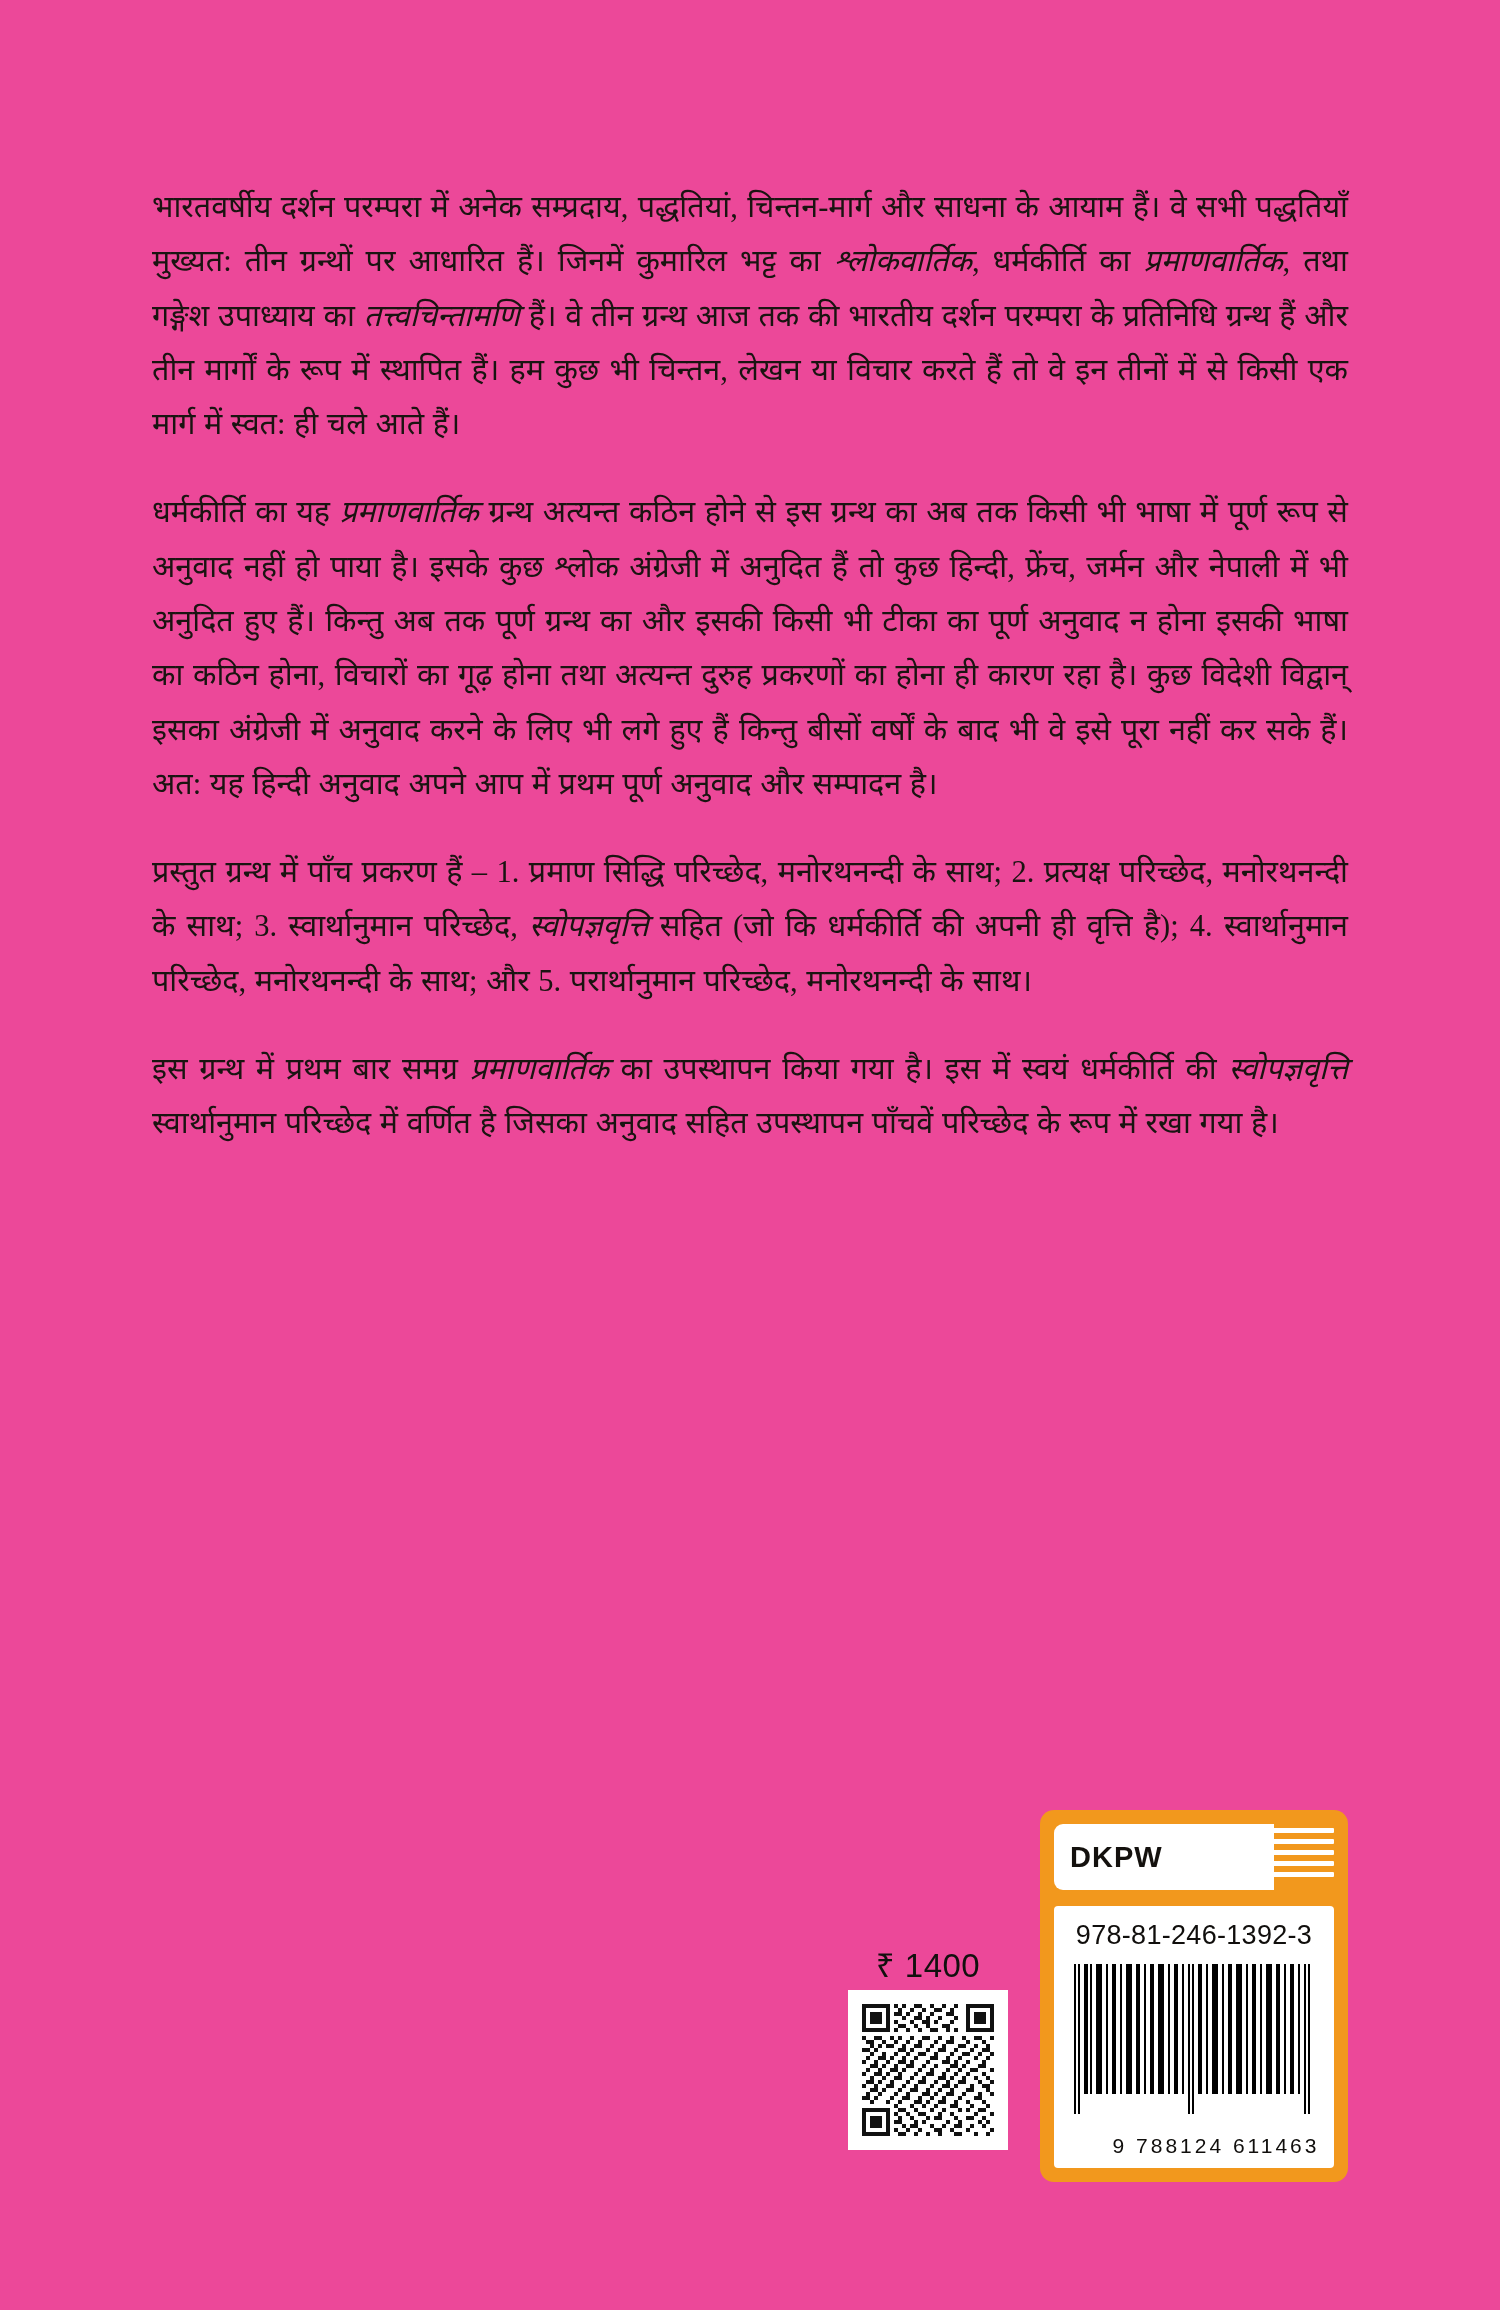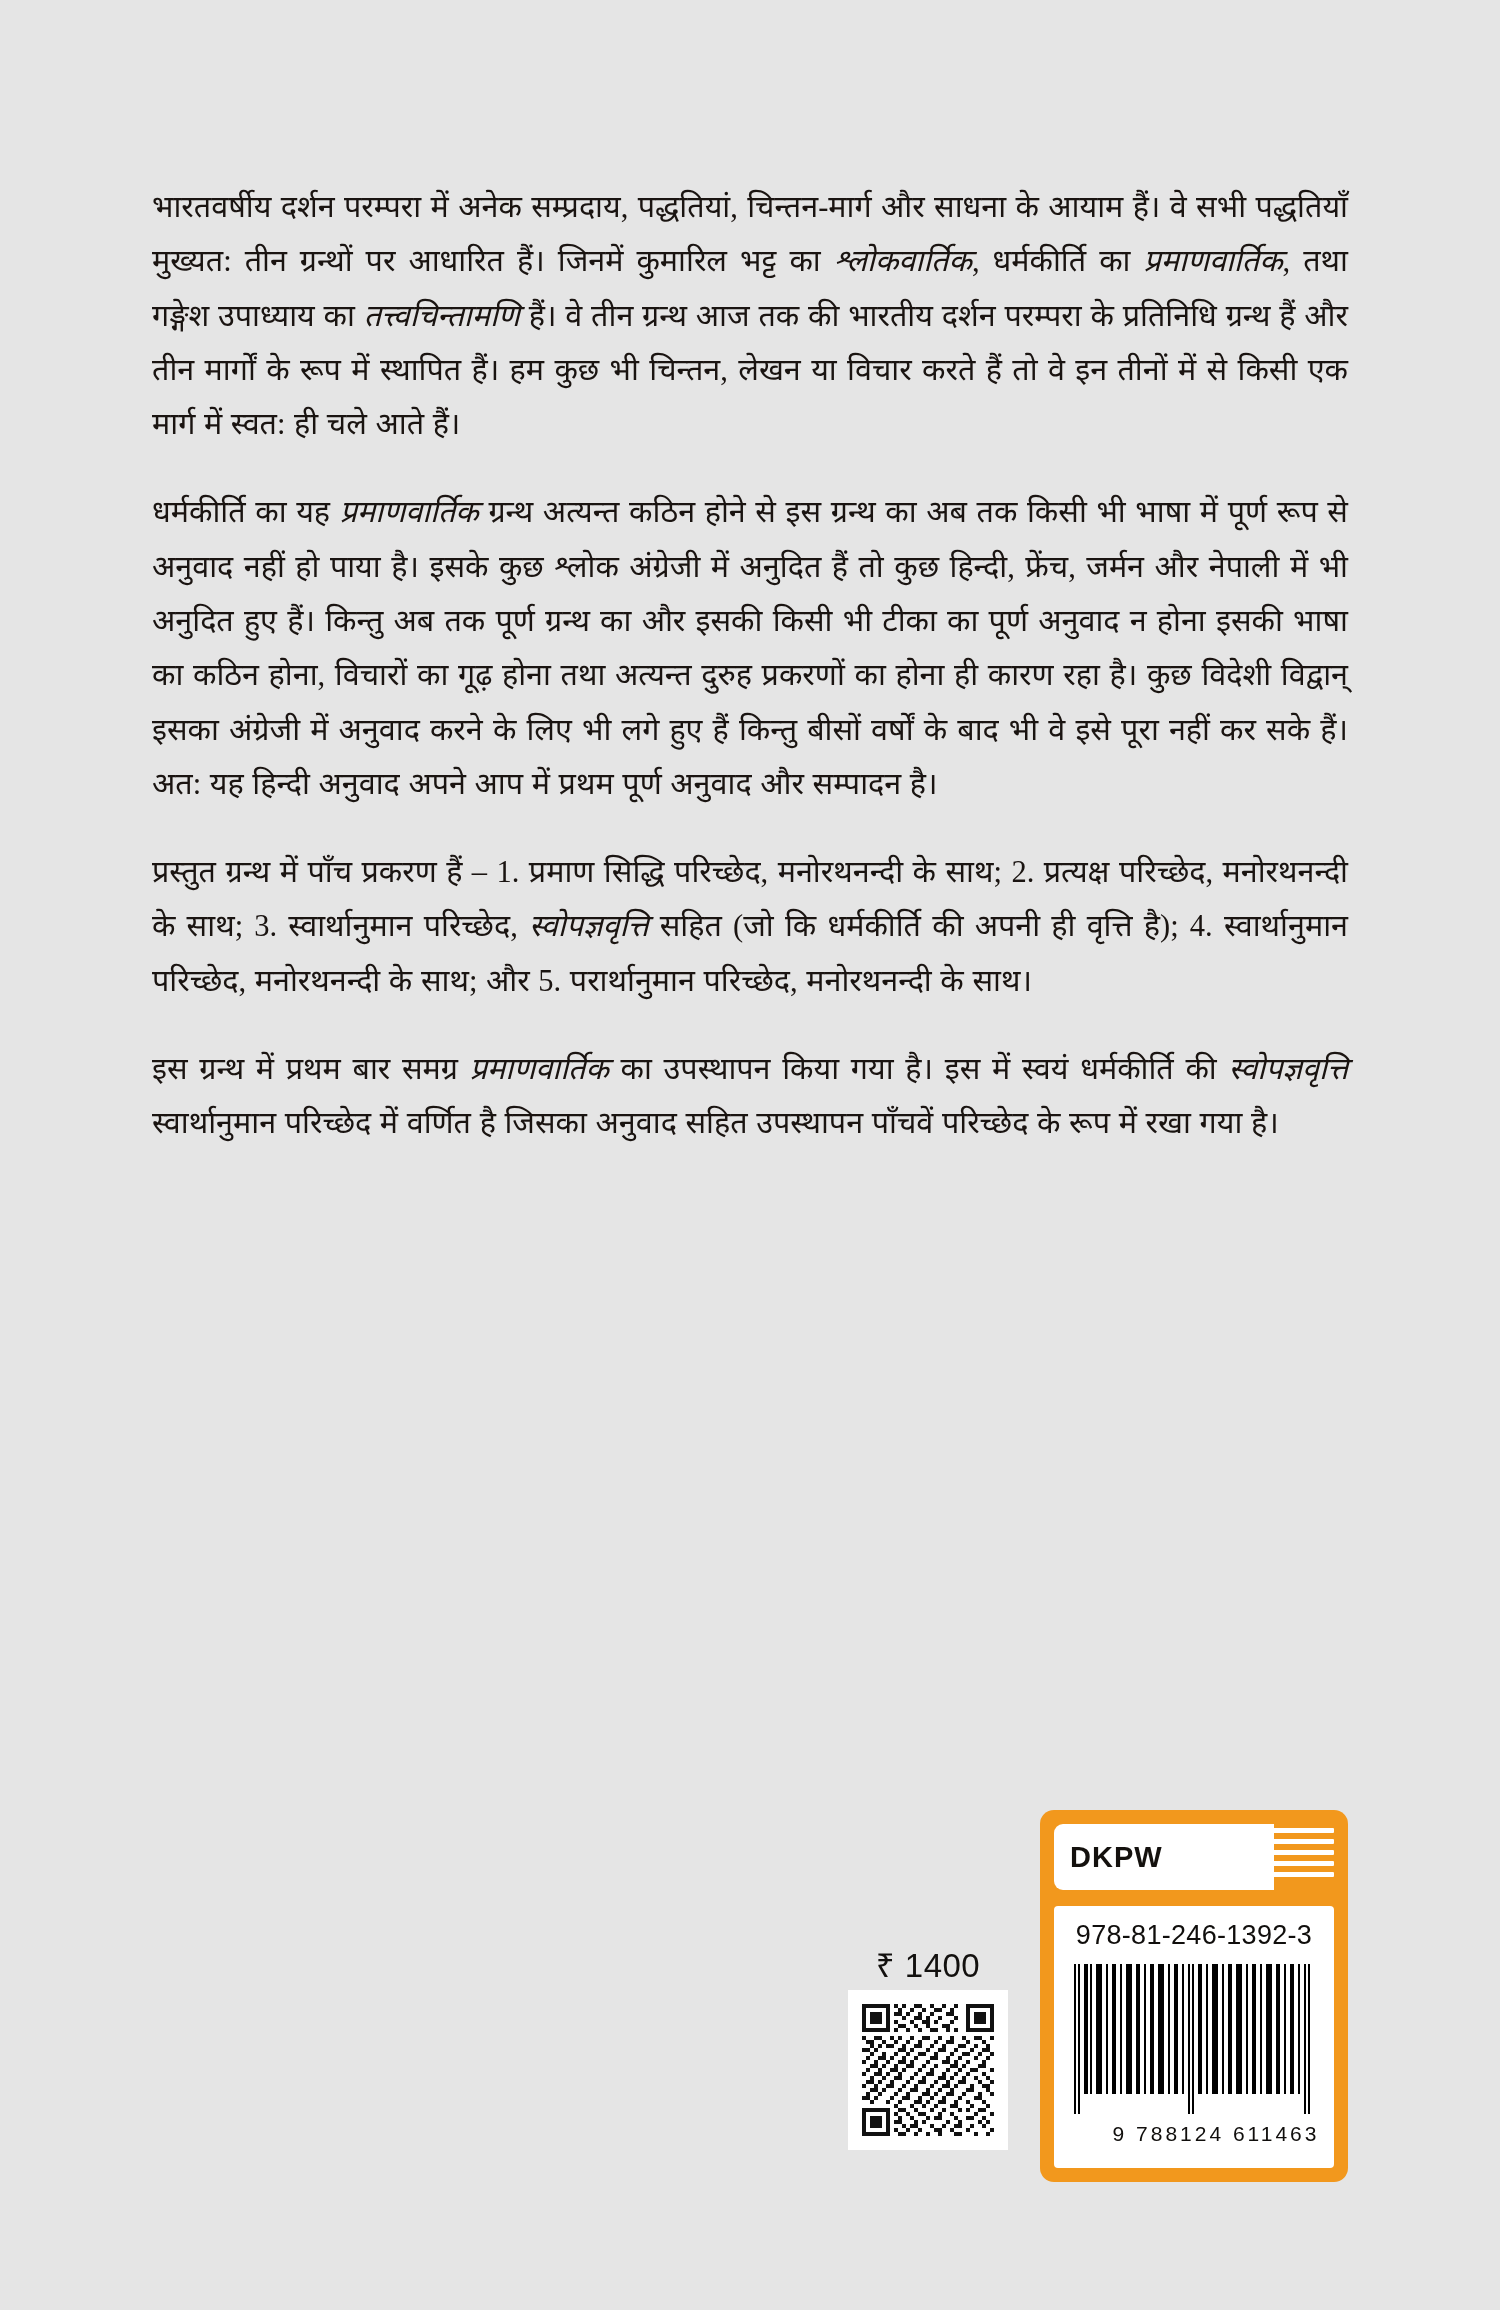--- a/index.html
+++ b/index.html
@@ -12,21 +12,21 @@
     background: #c6a88a;
     font-family: "Liberation Serif", serif;
     overflow: hidden;
     position: relative;
   }
   .page {
     position: absolute;
     left: 0; top: 0;
     width: 1500px;
     height: 2310px;
-    background: #e5e5e5;
+    background: #ec4899;
   }
   .content {
     position: absolute;
     left: 152px;
     top: 180px;
     width: 1196px;
   }
   p.para {
     font-family: "Liberation Serif", serif;
     font-size: 30.5px;
@@ -146,21 +146,21 @@
     position: absolute;
     left: 18px;
     top: 58px;
     width: 244px;
     height: 150px;
   }
   .bars svg { display: block; }
   .ean-digits {
     position: absolute;
     left: 0;
-    top: 216px;
+    top: 228px;
     width: 324px;
     text-align: center;
     font-family: "Liberation Sans", sans-serif;
     font-size: 21px;
     letter-spacing: 3px;
     color: #100e0c;
   }
 </style>
 </head>
 <body>

